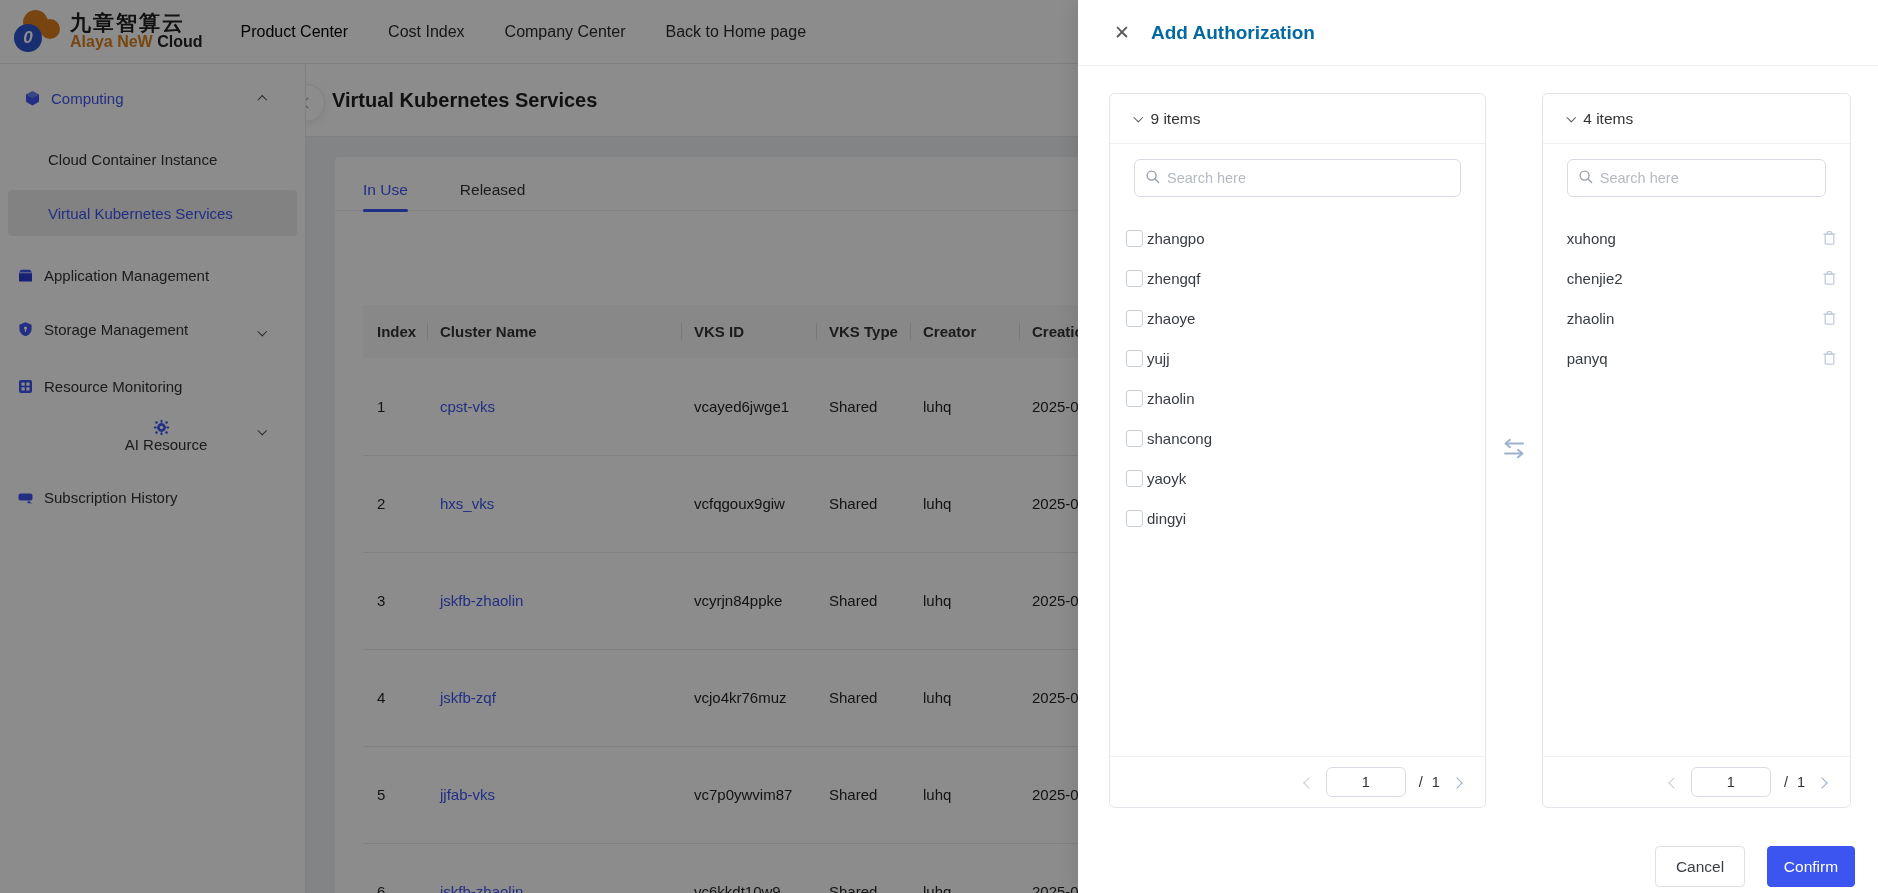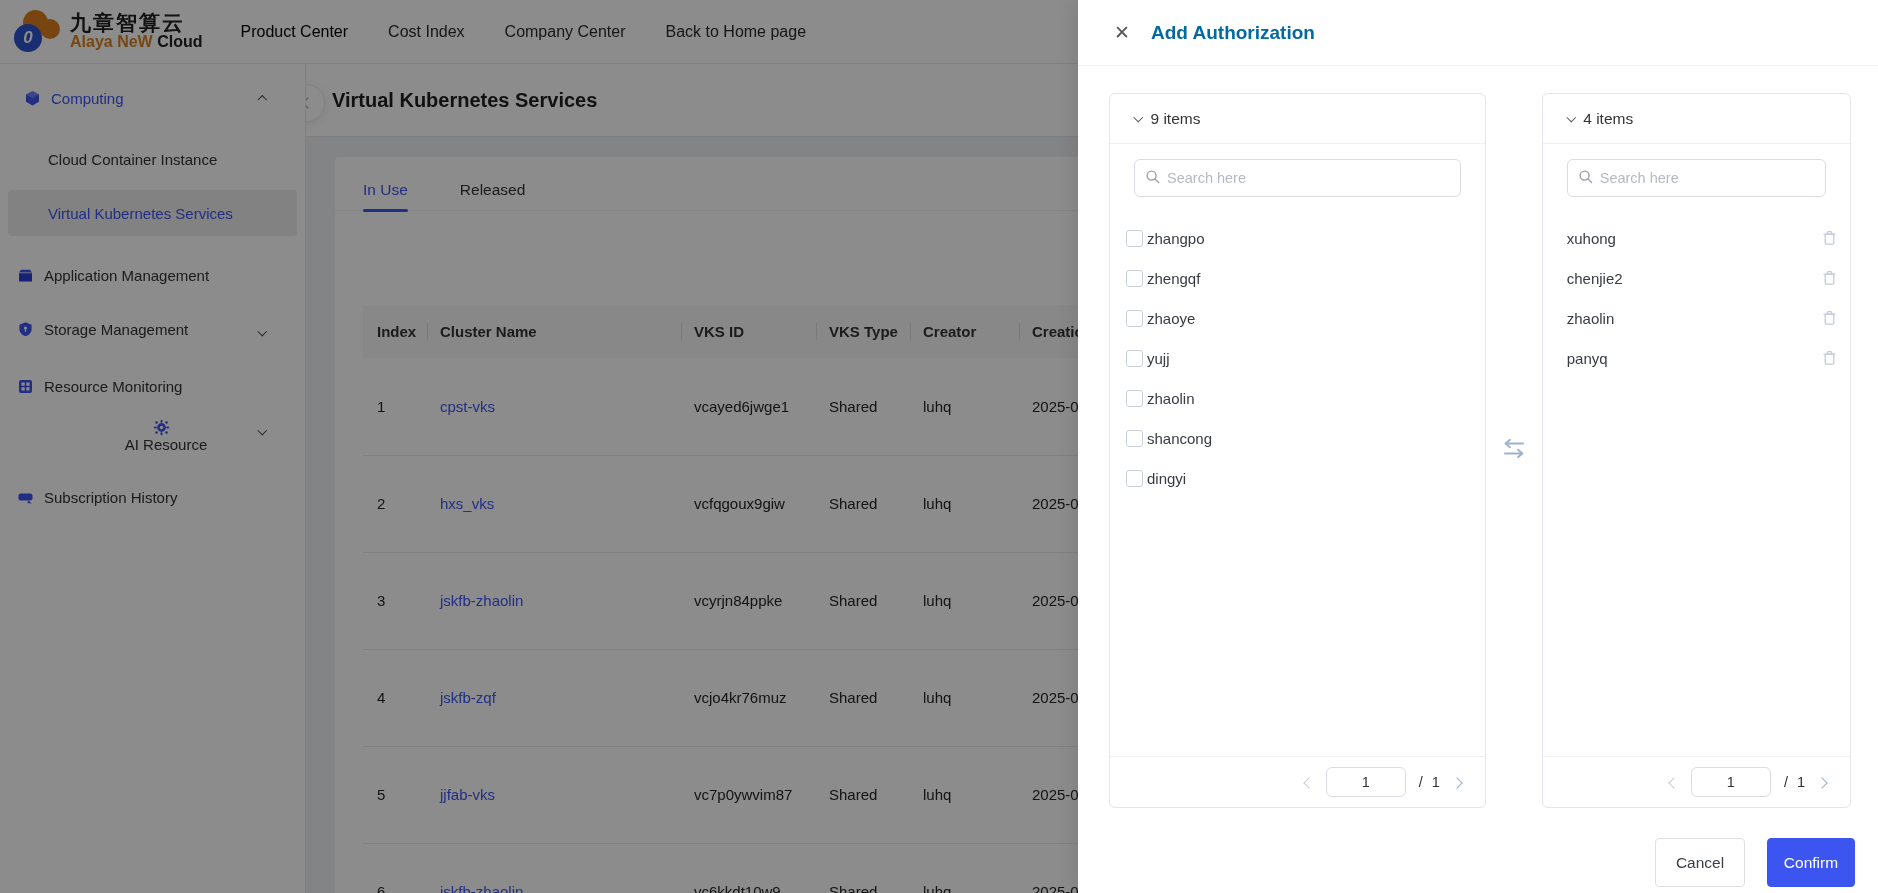--- a/index.html
+++ b/index.html
@@ -84,21 +84,21 @@
   .trash { width:16px; height:17px; cursor:pointer; display:flex; align-items:center; }
   .tmid { width:61px; display:flex; align-items:center; justify-content:center; }
   .pager { position:absolute; left:0; right:0; bottom:0; height:51px; border-top:1px solid #f0f0f0;
            display:flex; align-items:center; justify-content:flex-end; padding-right:24px; font-size:14.5px; color:#333; }
   .pager .pg-prev { color:#c5ccd6; margin-right:13px; cursor:default; }
   .pager .pg-next { color:#9db0ca; margin-left:13px; cursor:pointer; }
   .pager input { width:80px; height:30px; border:1px solid #d9dde3; border-radius:6px; text-align:center; font-size:14.5px; color:#333; outline:none; font-family:inherit; }
   .pager .sep { margin:0 9px 0 13px; }
 
   .drawer-footer { position:absolute; right:23px; bottom:6px; display:flex; }
-  .btn { height:49px; border-radius:4px; font-size:15.5px; display:flex; align-items:center; justify-content:center; cursor:pointer; font-family:inherit; }
+  .btn { height:41px; border-radius:4px; font-size:15.5px; display:flex; align-items:center; justify-content:center; cursor:pointer; font-family:inherit; }
   .btn-cancel { width:90px; background:#fff; border:1px solid #dcdfe3; color:#3a3f46; }
   .btn-confirm { width:88px; background:#3d55f0; border:1px solid #3d55f0; color:#fff; margin-left:22px; }
 
   
   .chev { display:inline-block; width:8px; height:8px; border-right:1.6px solid currentColor; border-bottom:1.6px solid currentColor; }
   .chev.sm { width:6.5px; height:6.5px; }
   .chev.down { transform:rotate(45deg); }
   .chev.up { transform:rotate(-135deg); }
   .chev.left { transform:rotate(135deg); }
   .chev.right { transform:rotate(-45deg); }
@@ -339,20 +339,24 @@
           <div class="titem">
             <span class="checkbox"></span>
             <span class="ilbl">zhaolin</span>
           </div>
           <div class="titem">
             <span class="checkbox"></span>
             <span class="ilbl">shancong</span>
           </div>
           <div class="titem">
             <span class="checkbox"></span>
+            <span class="ilbl">yaoyk</span>
+          </div>
+          <div class="titem">
+            <span class="checkbox"></span>
             <span class="ilbl">dingyi</span>
           </div>
         </div>
       <div class="pager">
         <span class="pg-prev"><i class="chev left"></i></span>
         <input type="text" value="1" style="">
         <span class="sep">/</span>
         <span>1</span>
         <span class="pg-next"><i class="chev right"></i></span>
       </div>

